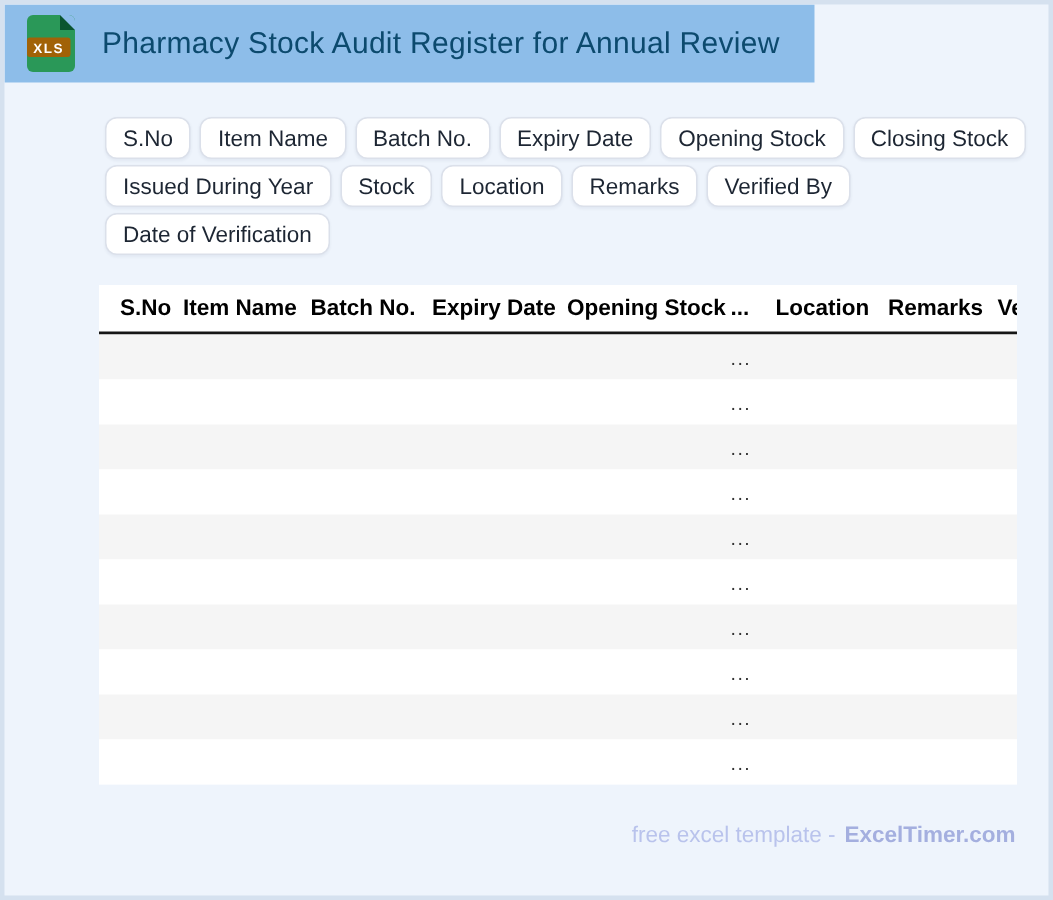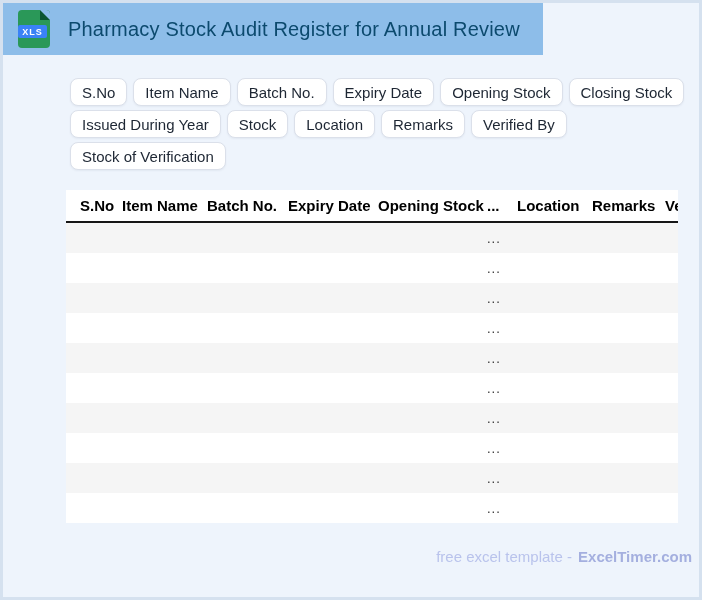--- a/index.html
+++ b/index.html
@@ -37,21 +37,21 @@
     position: absolute;
     right: 0; top: 0;
     width: 0; height: 0;
     border-left: 10px solid #0b5530;
     border-top: 10px solid #8dbde9;
   }
   .xls-icon .band {
     position: absolute;
     left: 0; right: 3px;
     top: 15px; height: 13px;
-    background: #3b82f6;
+    background: #a16207;
     border-radius: 2px;
     color: #ffffff;
     font-size: 9px;
     font-weight: 700;
     letter-spacing: 1px;
     display: flex;
     align-items: center;
     justify-content: center;
   }
   .page-title {
@@ -115,21 +115,21 @@
     font-size: 13px;
     color: #333333;
     background: #ffffff;
   }
   .trow.stripe { background: #f5f5f5; }
   .trow .cell { letter-spacing: 1px; }
 
   
   .footer {
     position: absolute;
-    right: 7px; top: 545px;
+    right: 22px; top: 545px;
     font-size: 15px;
     color: #b9c3ec;
     white-space: nowrap;
   }
   .footer .brand {
     margin-left: 6px;
     font-weight: 700;
     color: #a4afdf;
   }
 </style>
@@ -151,21 +151,21 @@
     <span class="chip">Item Name</span>
     <span class="chip">Batch No.</span>
     <span class="chip">Expiry Date</span>
     <span class="chip">Opening Stock</span>
     <span class="chip">Closing Stock</span>
     <span class="chip">Issued During Year</span>
     <span class="chip">Stock</span>
     <span class="chip">Location</span>
     <span class="chip">Remarks</span>
     <span class="chip">Verified By</span>
-    <span class="chip">Stock of Verification</span>
+    <span class="chip">Date of Verification</span>
   </div>
 
   <div class="table-card">
     <div class="grid-row thead">
       <span class="cell">S.No</span>
       <span class="cell">Item Name</span>
       <span class="cell">Batch No.</span>
       <span class="cell">Expiry Date</span>
       <span class="cell">Opening Stock</span>
       <span class="cell">...</span>

